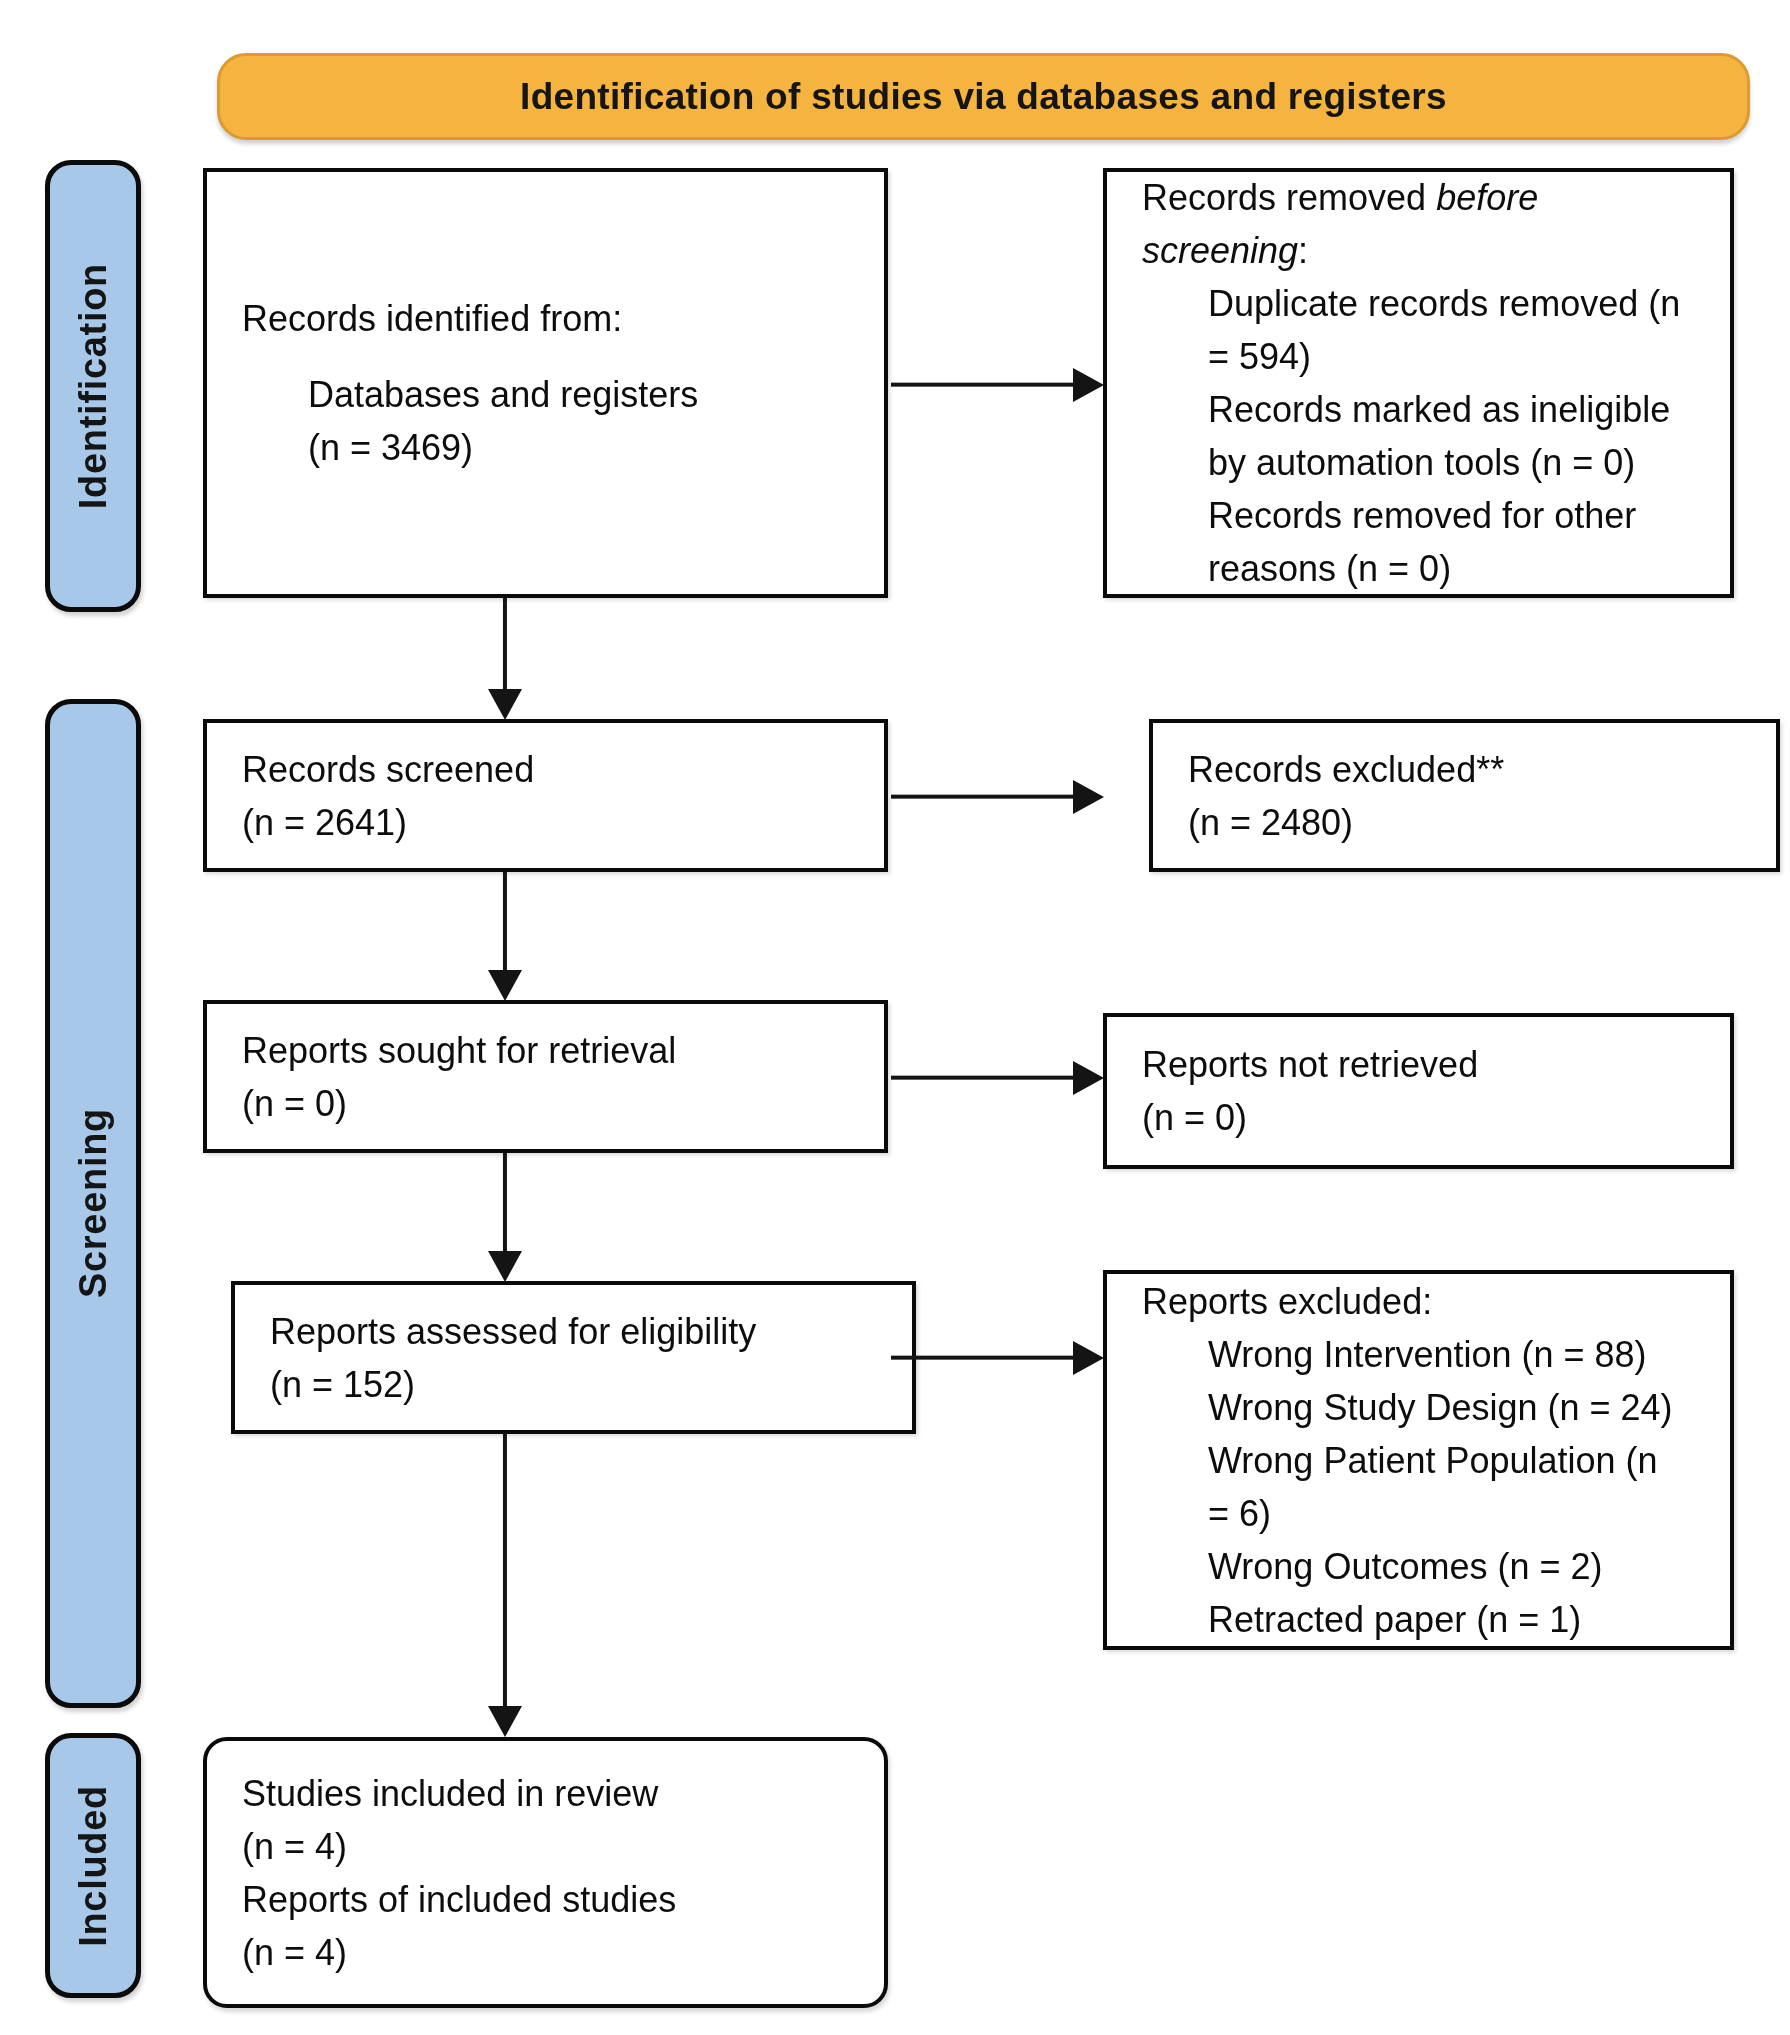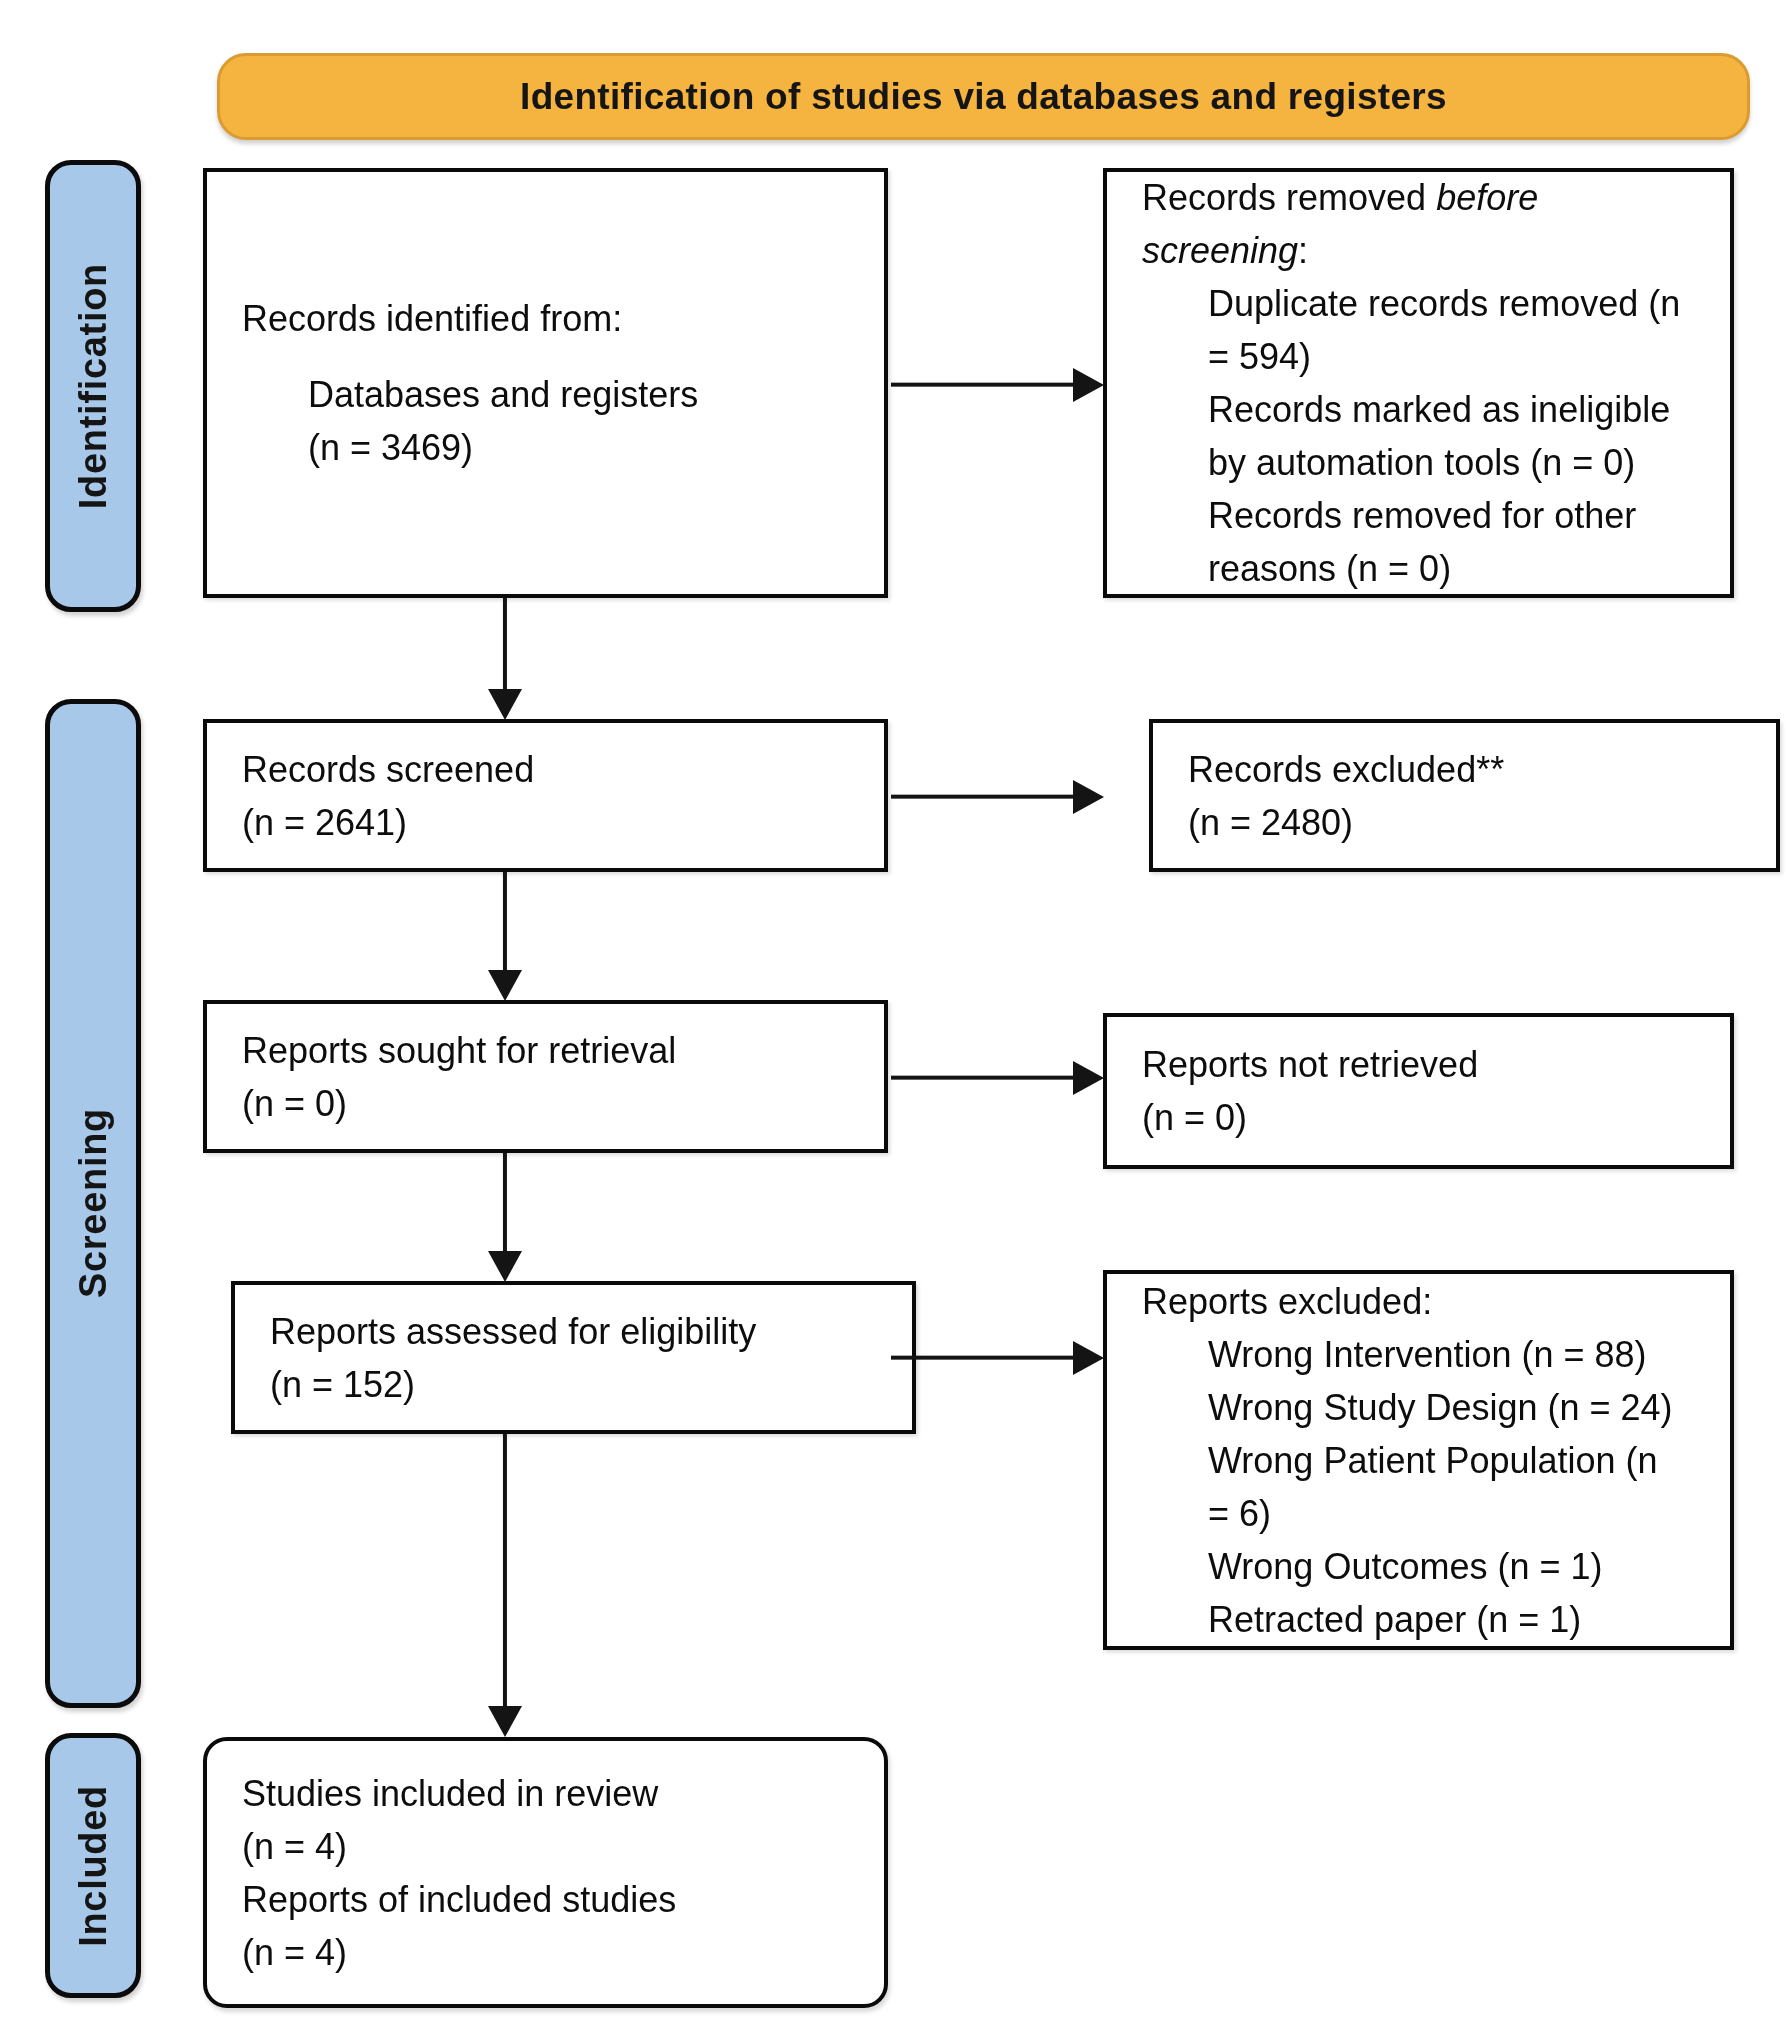--- a/index.html
+++ b/index.html
@@ -171,21 +171,21 @@
   <div class="box" id="box-reports-assessed">
     <div class="line">Reports assessed for eligibility
 (n = 152)</div>
   </div>
   <div class="box" id="box-reports-excluded">
     <div class="line">Reports excluded:</div>
     <div class="line indent">Wrong Intervention (n = 88)</div>
     <div class="line indent">Wrong Study Design (n = 24)</div>
     <div class="line indent">Wrong Patient Population (n
 = 6)</div>
-    <div class="line indent">Wrong Outcomes (n = 1)</div>
+    <div class="line indent">Wrong Outcomes (n = 2)</div>
     <div class="line indent">Retracted paper (n = 1)</div>
   </div>
 
   <div class="box" id="box-studies-included">
     <div class="line">Studies included in review
 (n = 4)</div>
     <div class="line">Reports of included studies
 (n = 4)</div>
   </div>
 

